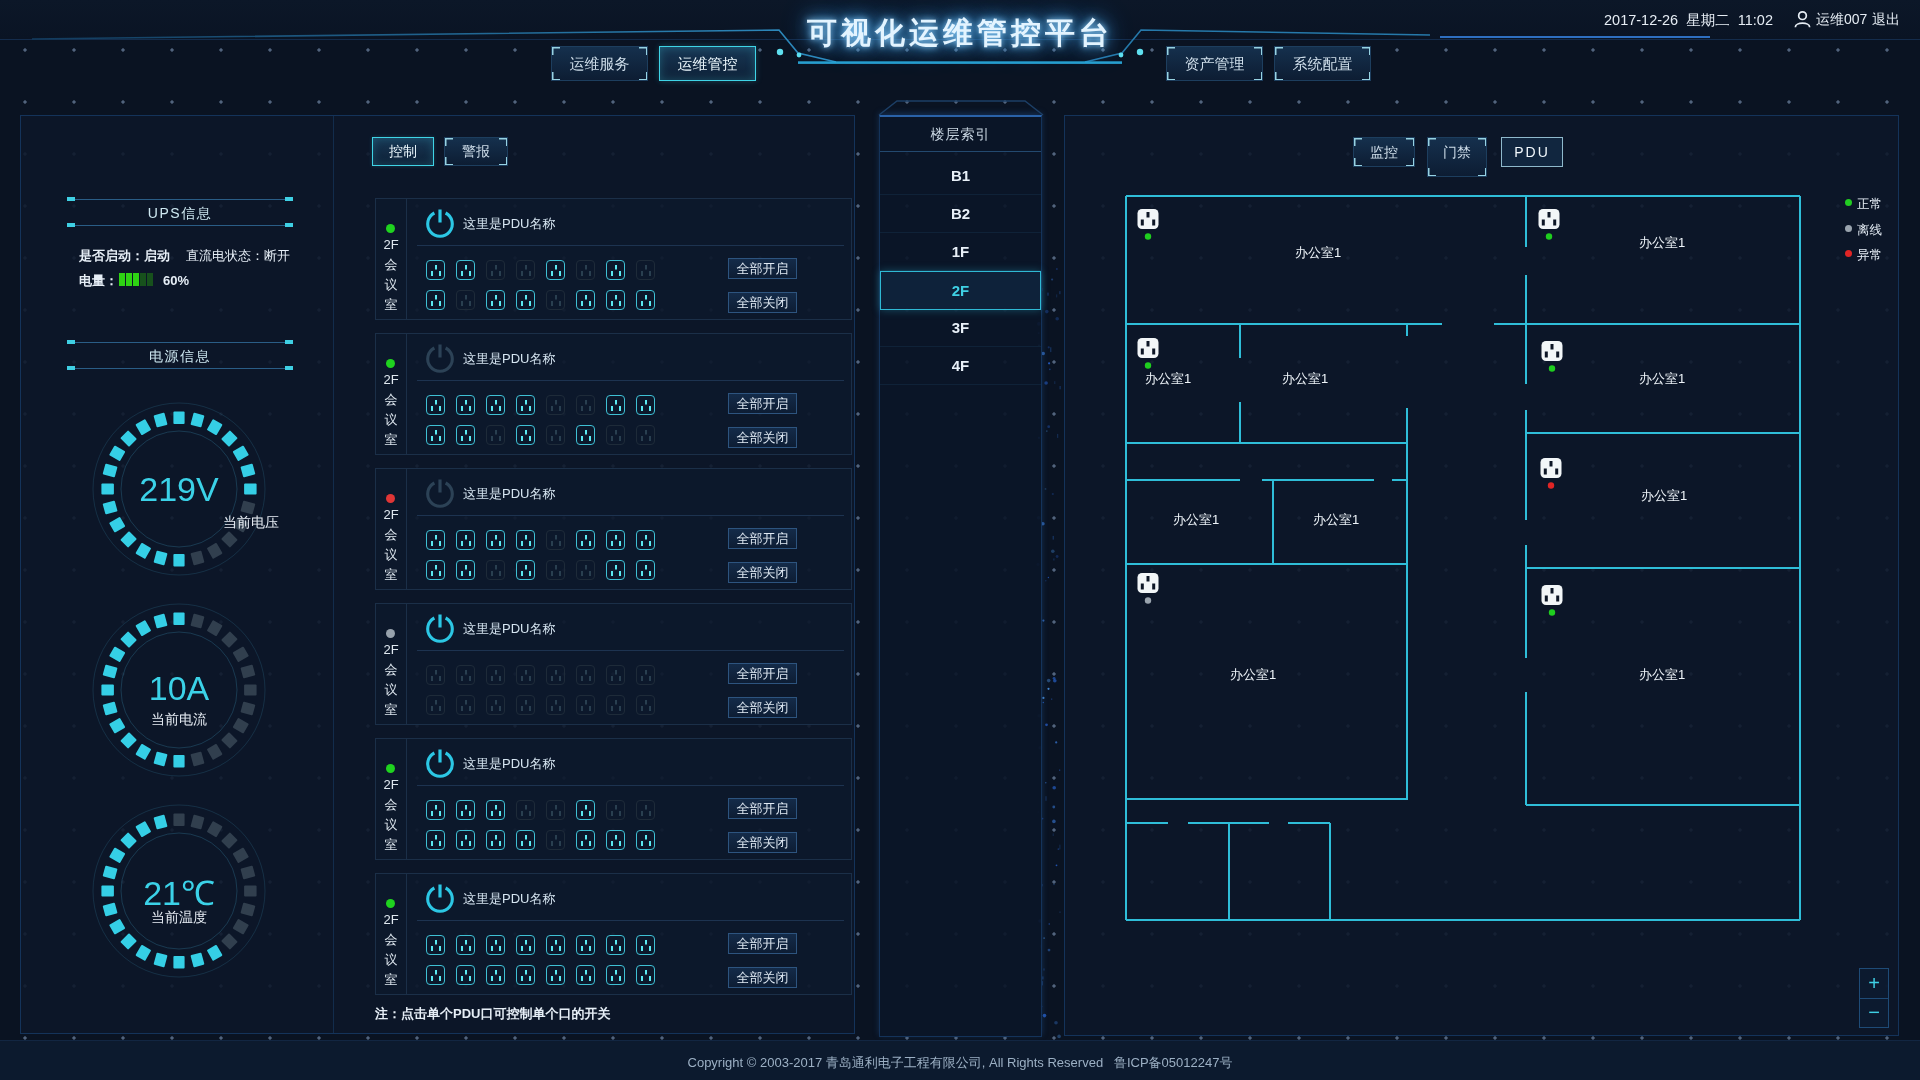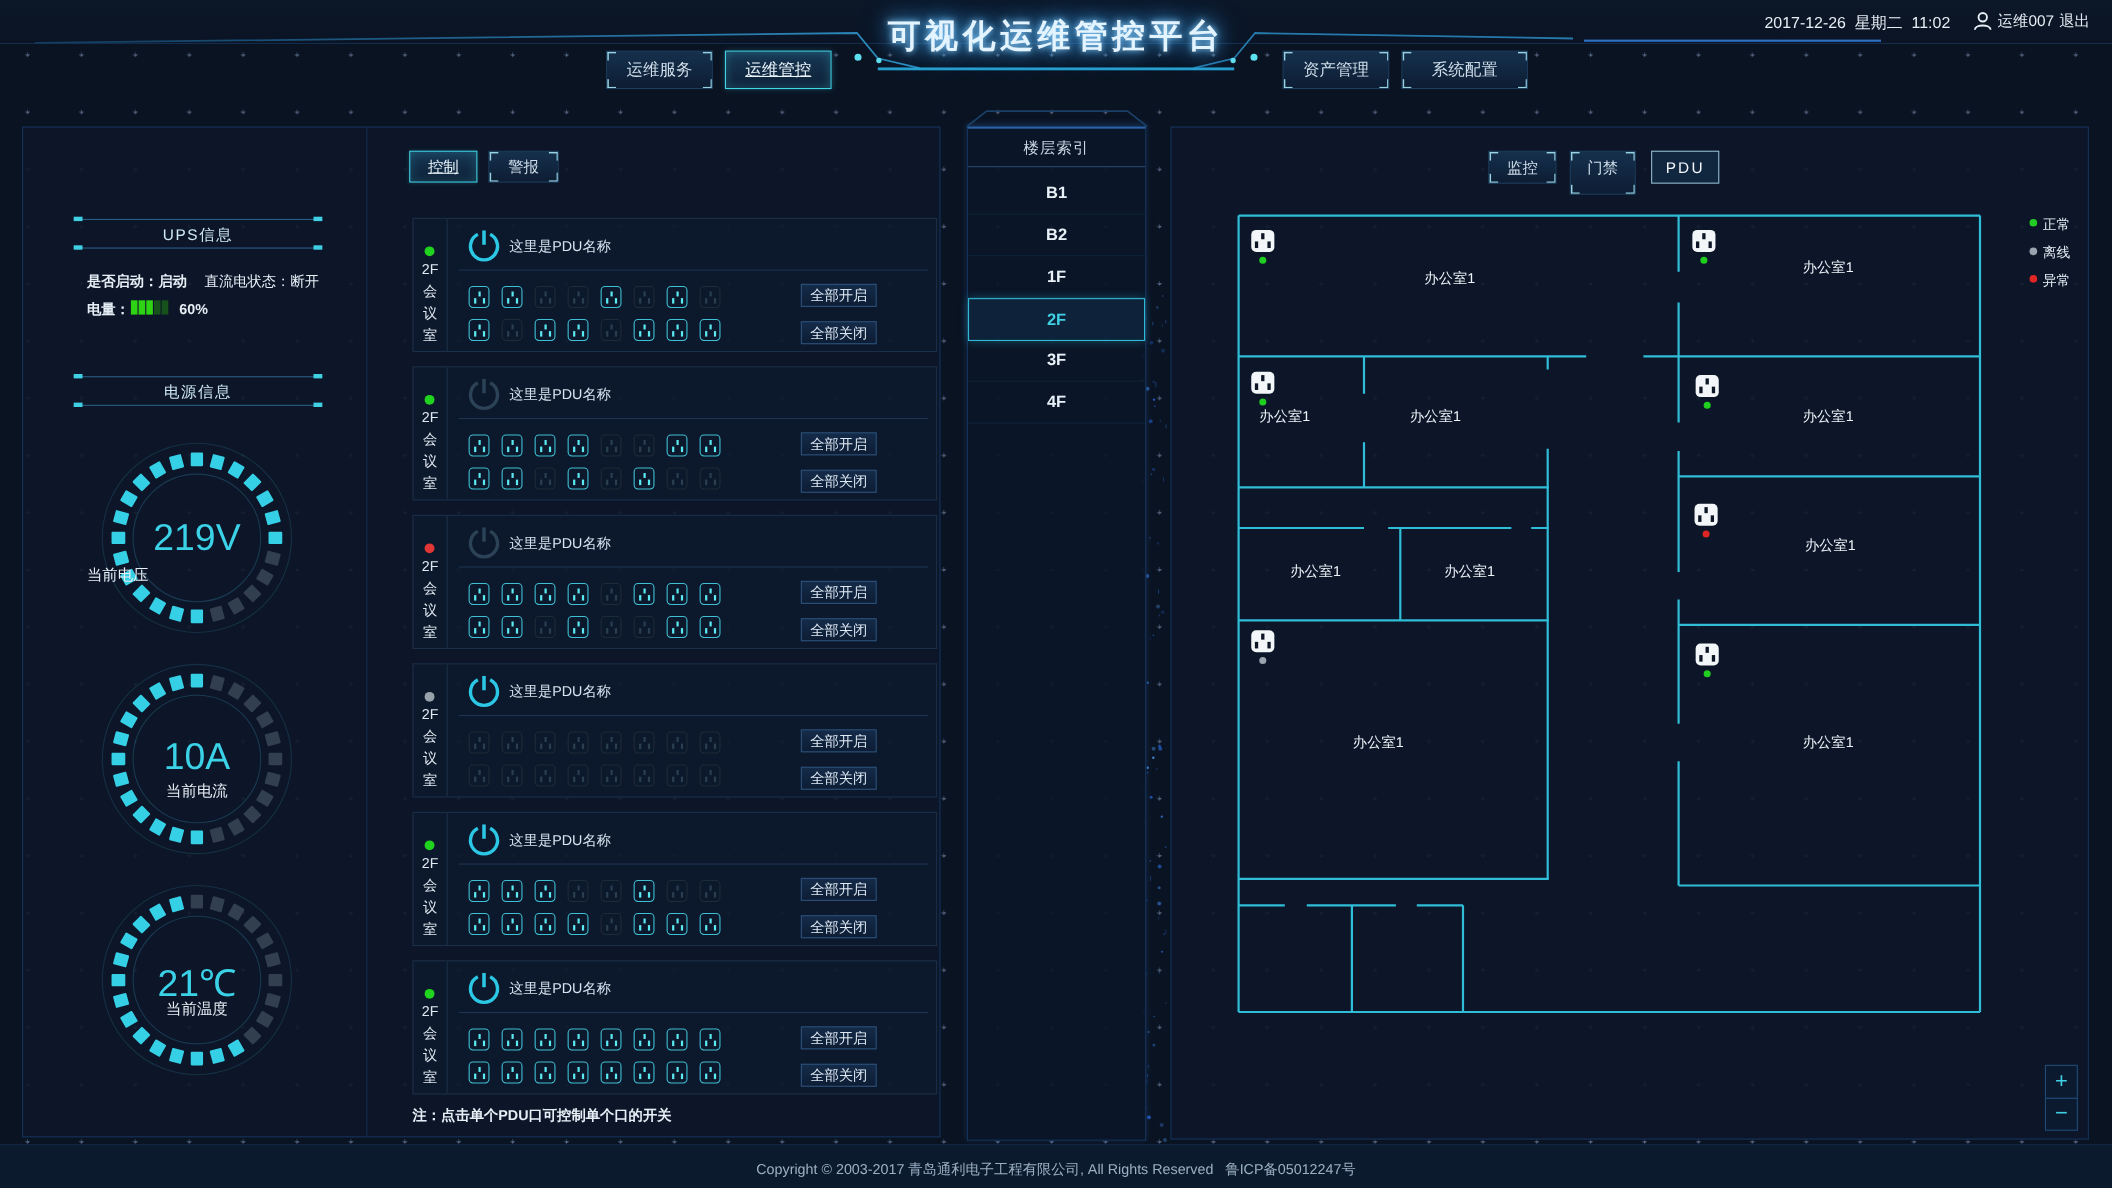--- a/index.html
+++ b/index.html
@@ -25,21 +25,21 @@
     linear-gradient(#97d2e2,#97d2e2) right 0 top 0/8px 1.5px no-repeat,
     linear-gradient(#97d2e2,#97d2e2) right 0 top 0/1.5px 8px no-repeat,
     linear-gradient(#97d2e2,#97d2e2) left 0 bottom 0/8px 1.5px no-repeat,
     linear-gradient(#97d2e2,#97d2e2) left 0 bottom 0/1.5px 8px no-repeat,
     linear-gradient(#97d2e2,#97d2e2) right 0 bottom 0/8px 1.5px no-repeat,
     linear-gradient(#97d2e2,#97d2e2) right 0 bottom 0/1.5px 8px no-repeat,
     linear-gradient(#15304d,#0d1d33);
 }
 .activebtn {
   position:absolute; border:1px solid #3fd4e6; color:#eaf6fb; text-align:center;
-  background:linear-gradient(#173754,#0e2036); box-shadow:inset 0 0 10px rgba(63,212,230,.28), 0 0 6px rgba(63,212,230,.25);text-decoration:underline;
+  background:linear-gradient(#173754,#0e2036); box-shadow:inset 0 0 10px rgba(63,212,230,.28), 0 0 6px rgba(63,212,230,.25);
 }
 .hline { position:absolute; height:1px; background:#2a5d86; }
 .cap { position:absolute; width:8px; height:4px; background:#3fd0e4; }
 .card { position:absolute; width:477px; height:122px; border:1px solid #1b2f48; background:rgba(14,27,47,.45); }
 .card::before { content:""; position:absolute; left:30px; top:0; bottom:0; width:1px; background:#1b2f48; }
 .dot { position:absolute; width:9px; height:9px; border-radius:50%; }
 .vlabel { position:absolute; left:0; top:36px; width:30px; text-align:center; font-size:13px; line-height:20px; color:#dfe8f0; }
 .pduname { position:absolute; left:87px; top:16px; font-size:13px; color:#d5e4f0; }
 .carddiv { position:absolute; left:41px; right:7px; top:46px; height:1px; background:#1d3350; }
 .sock { position:absolute; width:19px; height:20px; border-radius:4px; }
@@ -103,21 +103,21 @@
 <div class="abs" style="left:1816px;top:11px;font-size:14px;color:#e6edf4">运维007</div>
 
 <div class="abs" style="left:1872px;top:11px;font-size:14px;color:#e6edf4">退出</div>
 
 <div class="brkt" style="left:551px;top:46px;width:97px;height:35px;line-height:33px;font-size:15px">运维服务</div>
 
 <div class="activebtn" style="left:659px;top:46px;width:97px;height:35px;line-height:33px;font-size:15px">运维管控</div>
 
 <div class="brkt" style="left:1166px;top:46px;width:97px;height:35px;line-height:33px;font-size:15px">资产管理</div>
 
-<div class="brkt" style="left:1274px;top:46px;width:115px;height:35px;line-height:33px;font-size:15px">系统配置</div>
+<div class="brkt" style="left:1274px;top:46px;width:97px;height:35px;line-height:33px;font-size:15px">系统配置</div>
 
 <div class="panel" style="left:20px;top:115px;width:835px;height:919px"></div>
 
 <div class="abs" style="left:333px;top:116px;width:1px;height:917px;background:#122c4c"></div>
 
 <div class="hline" style="left:67px;top:199px;width:226px"></div>
 <div class="cap" style="left:67px;top:197px"></div>
 <div class="cap" style="left:285px;top:197px"></div>
 <div class="abs" style="left:67px;top:205px;width:226px;text-align:center;font-size:14px;letter-spacing:1.5px;color:#cfe9f2">UPS信息</div>
 <div class="hline" style="left:67px;top:225px;width:226px"></div>
@@ -160,21 +160,21 @@
     <rect x="-5.6" y="-77.6" width="11.2" height="12.5" rx="1" fill="#35cfe6" transform="rotate(240)"></rect>
     <rect x="-5.6" y="-77.6" width="11.2" height="12.5" rx="1" fill="#35cfe6" transform="rotate(255)"></rect>
     <rect x="-5.6" y="-77.6" width="11.2" height="12.5" rx="1" fill="#35cfe6" transform="rotate(270)"></rect>
     <rect x="-5.6" y="-77.6" width="11.2" height="12.5" rx="1" fill="#35cfe6" transform="rotate(285)"></rect>
     <rect x="-5.6" y="-77.6" width="11.2" height="12.5" rx="1" fill="#35cfe6" transform="rotate(300)"></rect>
     <rect x="-5.6" y="-77.6" width="11.2" height="12.5" rx="1" fill="#35cfe6" transform="rotate(315)"></rect>
     <rect x="-5.6" y="-77.6" width="11.2" height="12.5" rx="1" fill="#35cfe6" transform="rotate(330)"></rect>
     <rect x="-5.6" y="-77.6" width="11.2" height="12.5" rx="1" fill="#35cfe6" transform="rotate(345)"></rect>
   </svg>
 <div class="abs" style="left:79px;top:470px;width:200px;text-align:center;font-size:34px;color:#3bd2e8">219V</div>
-<div class="abs" style="left:79px;top:514px;width:200px;text-align:left;font-size:14px;color:#e8eef5">当前电压</div>
+<div class="abs" style="left:79px;top:514px;width:200px;text-align:right;font-size:14px;color:#e8eef5">当前电压</div>
 
 <svg width="190" height="190" style="position:absolute;left:84px;top:595px" viewBox="-95 -95 190 190">
     <circle cx="0" cy="0" r="58" fill="none" stroke="rgba(62,150,185,.28)" stroke-width="1"></circle>
     <circle cx="0" cy="0" r="86" fill="none" stroke="rgba(62,150,185,.20)" stroke-width="1"></circle>
     <rect x="-5.6" y="-77.6" width="11.2" height="12.5" rx="1" fill="#35cfe6" transform="rotate(0)"></rect>
     <rect x="-5.6" y="-77.6" width="11.2" height="12.5" rx="1" fill="#313f4e" transform="rotate(15)"></rect>
     <rect x="-5.6" y="-77.6" width="11.2" height="12.5" rx="1" fill="#313f4e" transform="rotate(30)"></rect>
     <rect x="-5.6" y="-77.6" width="11.2" height="12.5" rx="1" fill="#313f4e" transform="rotate(45)"></rect>
     <rect x="-5.6" y="-77.6" width="11.2" height="12.5" rx="1" fill="#313f4e" transform="rotate(60)"></rect>
     <rect x="-5.6" y="-77.6" width="11.2" height="12.5" rx="1" fill="#313f4e" transform="rotate(75)"></rect>

